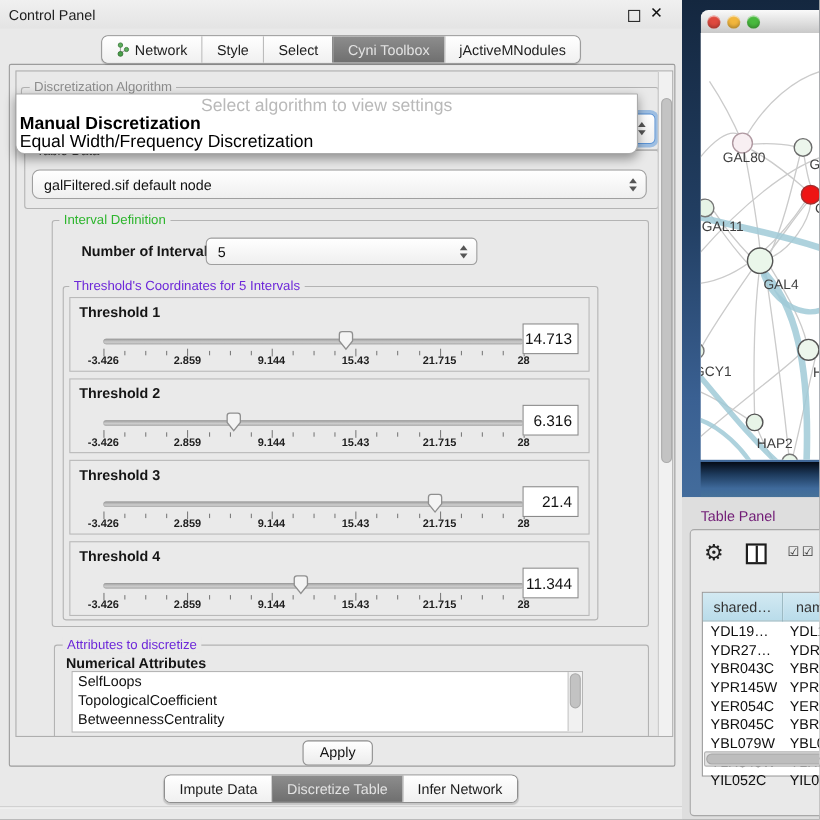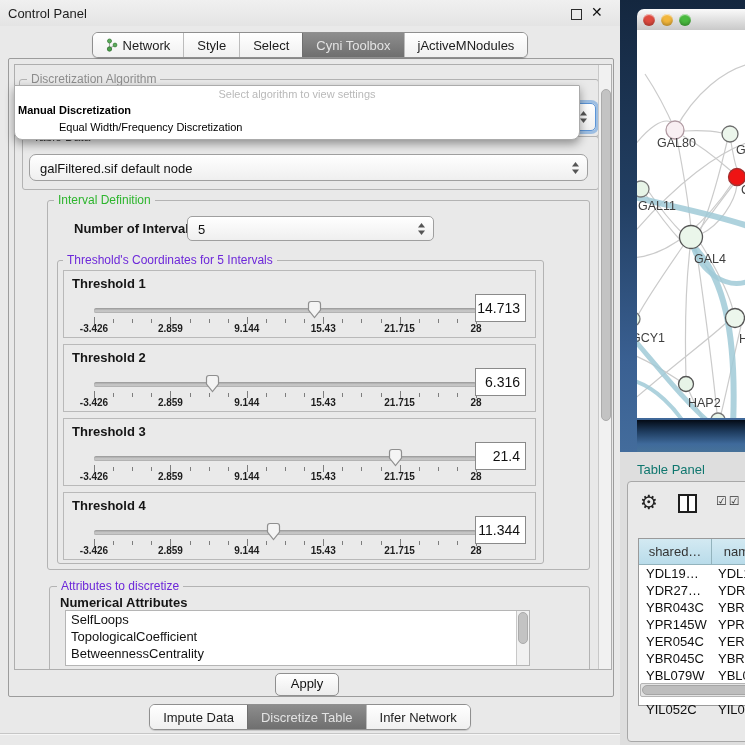--- a/index.html
+++ b/index.html
@@ -29,24 +29,24 @@
   .glabel.gray{color:#8d8d8d;}
   .glabel.green{color:#2db52d;}
   .glabel.blue{color:#6d28d9;}
   .glabel.dark{color:#3a3a3a;}
   
   .combo{position:absolute;background:linear-gradient(#ffffff,#efefef);border:1px solid #9f9f9f;border-radius:5px;font-size:13px;color:#111;}
   .combo .cv{position:absolute;left:10px;top:50%;transform:translateY(-50%);white-space:nowrap;}
   .spin{position:absolute;right:7px;top:50%;transform:translateY(-50%);line-height:0;}
   .focusring{box-shadow:0 0 0 3px rgba(95,155,220,.55);border-color:#5b94d6;}
   
-  .popup{position:absolute;left:5px;top:26px;width:564px;height:53px;background:#fff;border:1px solid #ababab;border-radius:1px 1px 8px 8px;box-shadow:0 4px 10px rgba(0,0,0,.38);z-index:50;font-size:11px;}
+  .popup{position:absolute;left:5px;top:26px;width:564px;height:53px;background:#fff;border:1px solid #ababab;border-radius:1px 1px 8px 8px;box-shadow:0 4px 10px rgba(0,0,0,.38);z-index:50;font-size:16px;}
   .popup .hint{position:absolute;left:0;top:2px;width:100%;text-align:center;color:#b9b9b9;}
   .popup .opt0{position:absolute;left:3px;top:18px;font-weight:bold;color:#000;}
-  .popup .opt1{position:absolute;left:3px;top:35px;color:#000;margin-left:41px;}
+  .popup .opt1{position:absolute;left:3px;top:35px;color:#000;}
   
   .tbox{position:relative;width:471px;height:66px;background:#eaeaea;border:1px solid #b9b9b9;margin-bottom:6px;}
   .tlabel{position:absolute;left:8px;top:5px;font-size:13px;font-weight:bold;color:#151515;}
   .track{position:absolute;left:30px;top:37px;width:382px;height:5px;border-radius:3px;background:linear-gradient(#9b9b9b,#cccccc 60%,#b2b2b2);box-shadow:inset 0 0 1px #858585;}
   .thumbwrap{position:absolute;top:-8px;line-height:0;}
   .ticks{position:absolute;left:30px;top:45px;width:382px;height:9px;}
   .ticks i{position:absolute;width:1px;background:#7d7d7d;}
   .ticks i.tick{top:3px;height:4px;}
   .ticks i.major{top:1px;height:7px;}
   .ticklabels{position:absolute;left:30px;top:52px;width:382px;height:12px;}
@@ -65,21 +65,21 @@
   .bottom-groove{position:absolute;left:0;top:733px;width:620px;height:0;border-top:1px solid #c6c6c6;border-bottom:1px solid #f6f6f6;}
   
   .netregion{position:absolute;left:620px;top:0;width:125px;height:452px;background:linear-gradient(180deg,#14273f 0%,#223f63 45%,#3a6092 80%,#436c9c 100%);}
   .macwin{position:absolute;left:17px;top:9px;width:108px;height:411px;}
   .mactitle{position:absolute;left:0;top:0;width:108px;height:21px;border-radius:7px 0 0 0;background:linear-gradient(#fafafa,#c9c9c9);border-bottom:1px solid #8e8e8e;}
   .tl{position:absolute;top:4.5px;width:12px;height:12px;border-radius:50%;box-shadow:inset 0 1px 1px rgba(255,255,255,.7),inset 0 -2px 3px rgba(0,0,0,.25);}
   .netcanvas{position:absolute;left:0;top:21px;width:108px;height:388px;background:#fff;overflow:hidden;}
   .netband{position:absolute;left:17px;top:420px;width:108px;height:32px;background:linear-gradient(180deg,#040b16 0%,#1d3a5c 35%,#3f6a9b 75%,#477299 100%);}
   
   .tp{position:absolute;left:620px;top:452px;width:125px;height:293px;background:#dedede;}
-  .tp-title{position:absolute;left:17px;top:10px;font-size:13px;color:#0f766e;}
+  .tp-title{position:absolute;left:17px;top:10px;font-size:13px;color:#701a75;}
   .tp-inner{position:absolute;left:7px;top:29px;width:120px;height:259px;background:#e9e9e9;border:1px solid #a8a8a8;border-radius:4px;}
   .gear{position:absolute;left:12px;top:8px;font-size:20px;color:#222;font-family:"DejaVu Sans",sans-serif;}
   .colicon{position:absolute;left:50px;top:12px;width:15px;height:15px;border:2px solid #1e1e1e;background:#fff;}
   .colicon i{position:absolute;left:6.5px;top:0;width:2px;height:15px;background:#1e1e1e;}
   .checks{position:absolute;left:88px;top:12px;font-size:12px;color:#333;letter-spacing:2px;font-family:"DejaVu Sans",sans-serif;}
   .tbl{position:absolute;left:10px;top:56px;width:130px;height:166px;border:1px solid #9a9a9a;background:#fff;}
   .thead{display:flex;height:26px;}
   .th{box-sizing:border-box;background:linear-gradient(#d3e9f2,#b9dcea);border-right:1px solid #93b3bd;border-bottom:1px solid #93b3bd;font-size:13px;color:#333;text-align:center;line-height:25px;overflow:hidden;white-space:nowrap;}
   .th1{width:73px;}
   .th2{width:57px;}

